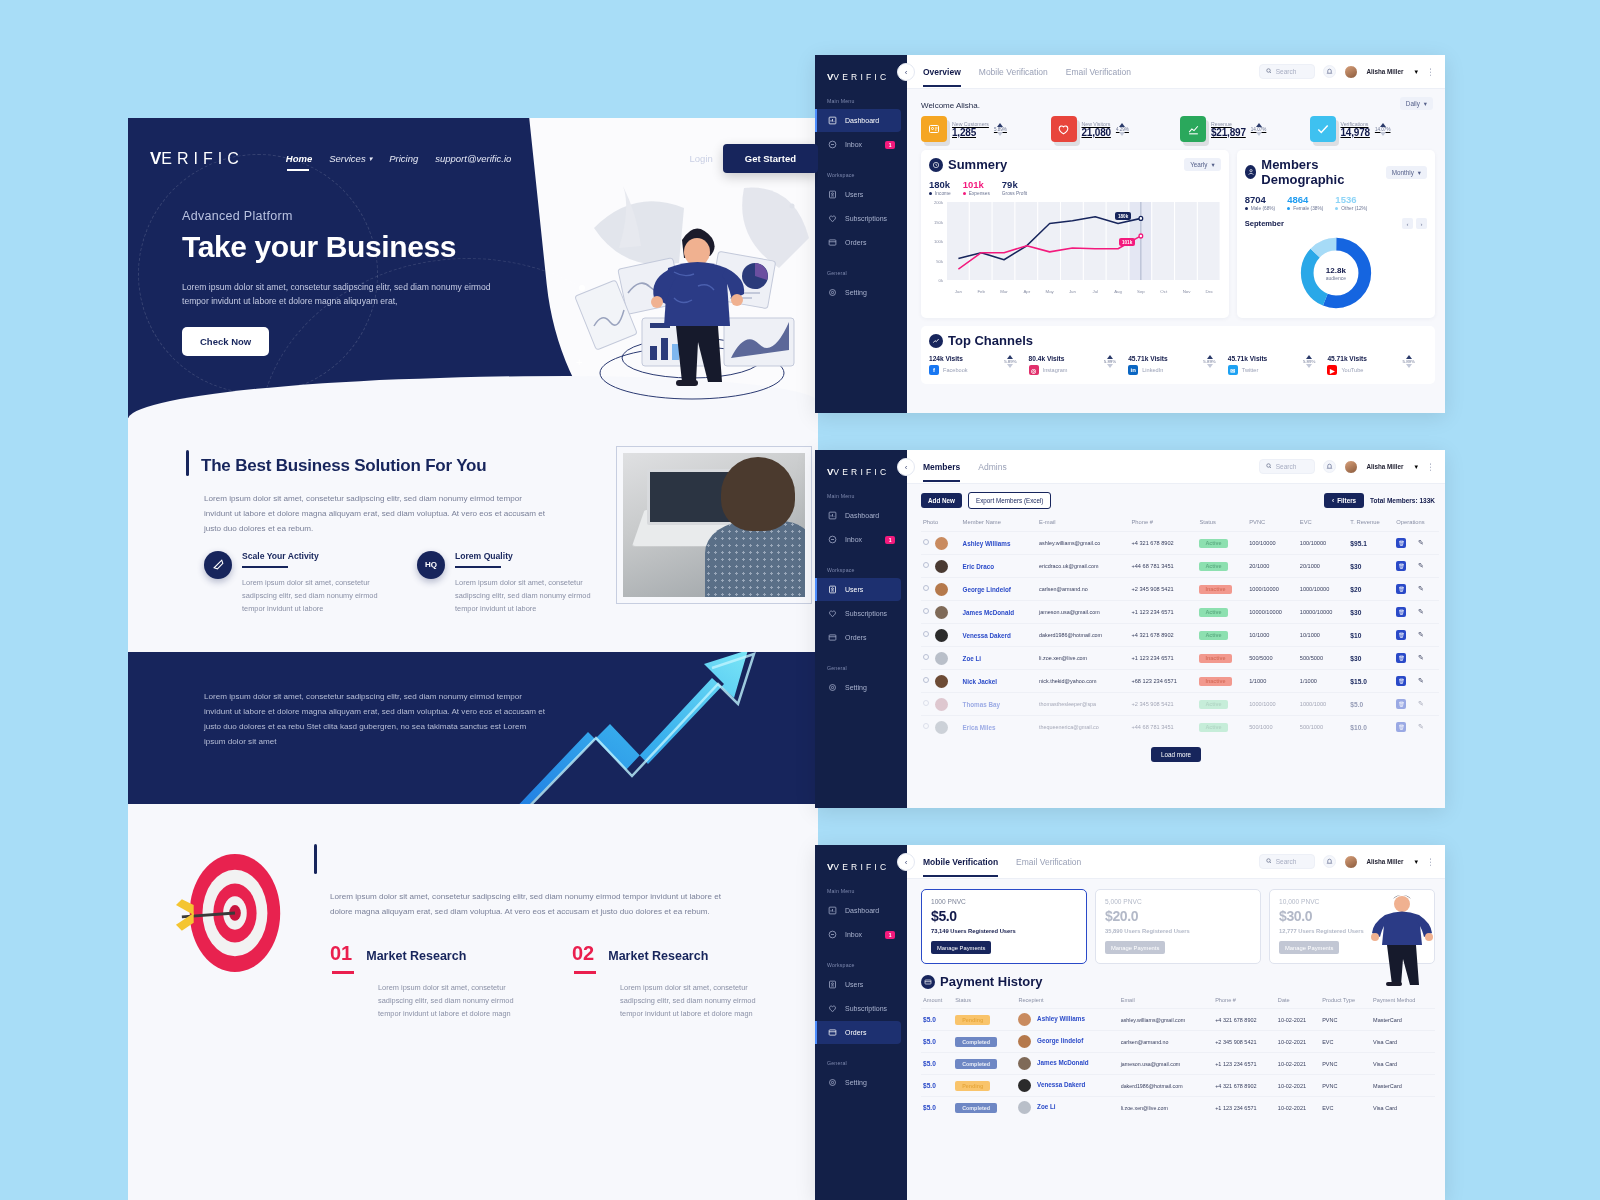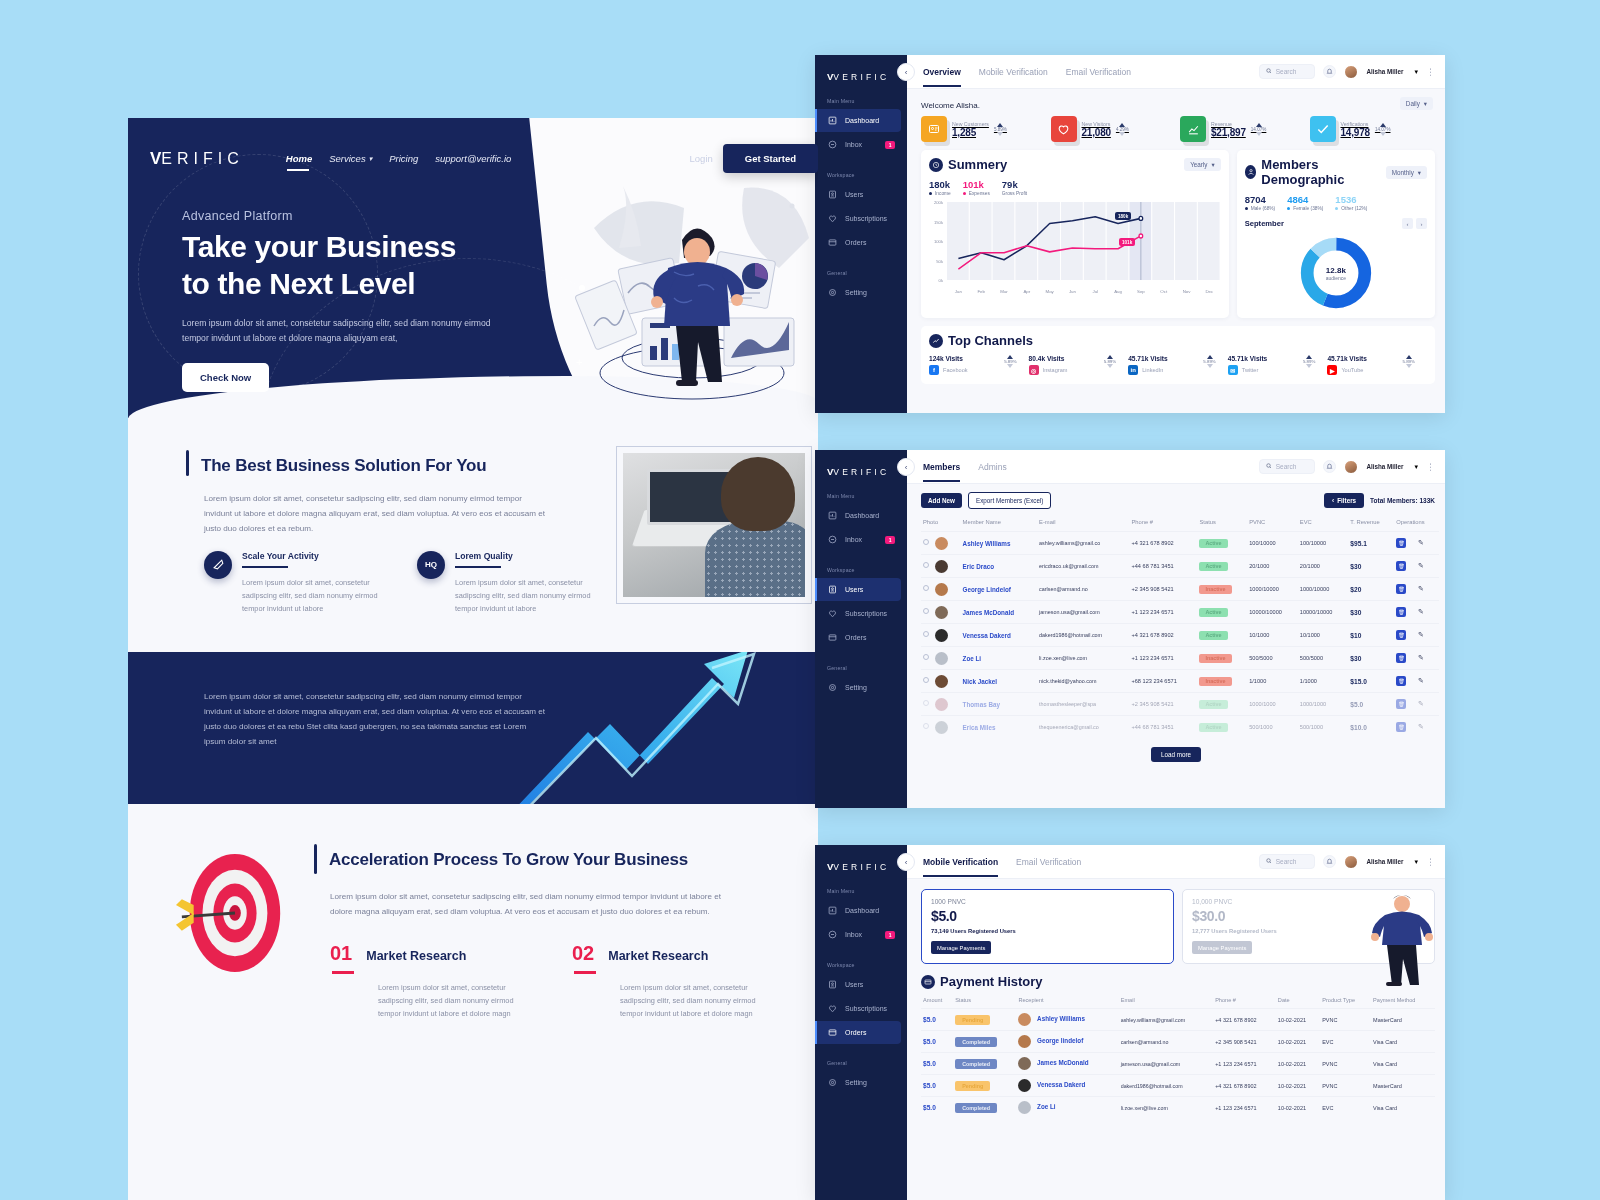--- a/index.html
+++ b/index.html
@@ -300,21 +300,20 @@
       <div class="nav-right">
         <a href="#" class="login-link">Login</a>
         <button class="btn-started">Get Started</button>
       </div>
     </div>
 
     <div class="hero-body">
       <div class="eyebrow">Advanced Platform</div>
       <div class="hero-h1">
         <div>Take your Business</div>
-        <div>to the Next Level</div>
       </div>
       <div class="hero-p">Lorem ipsum dolor sit amet, consetetur sadipscing elitr, sed diam nonumy eirmod tempor invidunt ut labore et dolore magna aliquyam erat,</div>
       <button class="btn-check">Check Now</button>
     </div>
 
     <svg class="illus" viewBox="0 0 250 250">
       <ellipse cx="128" cy="205" rx="92" ry="26" fill="none" stroke="#2b3a72" stroke-width="1"></ellipse>
       <ellipse cx="128" cy="190" rx="70" ry="20" fill="none" stroke="#2b3a72" stroke-width="1"></ellipse>
       <path d="M30 60 Q70 20 120 40 L115 95 Q60 105 30 60Z" fill="#dfe2ea" opacity=".9"></path>
       <path d="M180 20 Q230 15 245 70 L215 100 Q170 70 180 20Z" fill="#dfe2ea" opacity=".85"></path>
@@ -423,21 +422,20 @@
       <ellipse cx="62" cy="70" rx="33" ry="44" fill="#f2f2f2"></ellipse>
       <ellipse cx="62" cy="70" rx="22" ry="30" fill="#e8224f"></ellipse>
       <ellipse cx="62" cy="70" rx="12" ry="17" fill="#f2f2f2"></ellipse>
       <ellipse cx="62" cy="70" rx="6" ry="8" fill="#c8153e"></ellipse>
       <line x1="8" y1="74" x2="62" y2="70" stroke="#3a3a3a" stroke-width="3"></line>
       <path d="M2 82 L20 70 L20 80 L8 88 Z" fill="#f4c531"></path>
       <path d="M2 62 L20 72 L20 62 L8 56 Z" fill="#f4c531"></path>
     </svg>
     <div class="sec4-head">
       <div class="bar" style="height:30px"></div>
-      <div class="sec-h2">Acceleration Process To Grow Your Business</div>
     </div>
     <div class="sec4-p">Lorem ipsum dolor sit amet, consetetur sadipscing elitr, sed diam nonumy eirmod tempor invidunt ut labore et dolore magna aliquyam erat, sed diam voluptua. At vero eos et accusam et justo duo dolores et ea rebum.</div>
     <div class="steps">
       <div class="step">
         <div class="step-top">
           <div class="step-num">01</div>
           <div class="step-title">Market Research</div>
         </div>
         <div class="step-dash"></div>
         <div class="step-text">Lorem ipsum dolor sit amet, consetetur sadipscing elitr, sed diam nonumy eirmod tempor invidunt ut labore et dolore magn</div>
@@ -1201,20 +1199,24 @@
         <div class="caret">▾</div>
         <div class="kebab">⋮</div>
       </div>
     </div>
 
     <div class="price-row" id="plan-row">
         <div class="pcard sel"><div class="p-unit">1000 PNVC</div>
       <div class="p-price">$5.0</div>
       <div class="p-sub">73,149 Users Registered Users</div>
       <button class="p-btn">Manage Payments</button></div>
+        <div class="pcard dim"><div class="p-unit">5,000 PNVC</div>
+      <div class="p-price">$20.0</div>
+      <div class="p-sub">35,890 Users Registered Users</div>
+      <button class="p-btn">Manage Payments</button></div>
         <div class="pcard dim"><div class="p-unit">10,000 PNVC</div>
       <div class="p-price">$30.0</div>
       <div class="p-sub">12,777 Users Registered Users</div>
       <button class="p-btn">Manage Payments</button></div>
       </div>
 
     <svg class="d3-person" viewBox="0 0 62 96">
       <circle cx="31" cy="13" r="8" fill="#f0b190"></circle>
       <path d="M22 8 q9 -8 18 0 q-3 -4 -9 -4 t-9 4z" fill="#1b1b2b"></path>
       <path d="M14 24 q17 -7 34 0 l3 30 h-40 z" fill="#2b3b86"></path>

